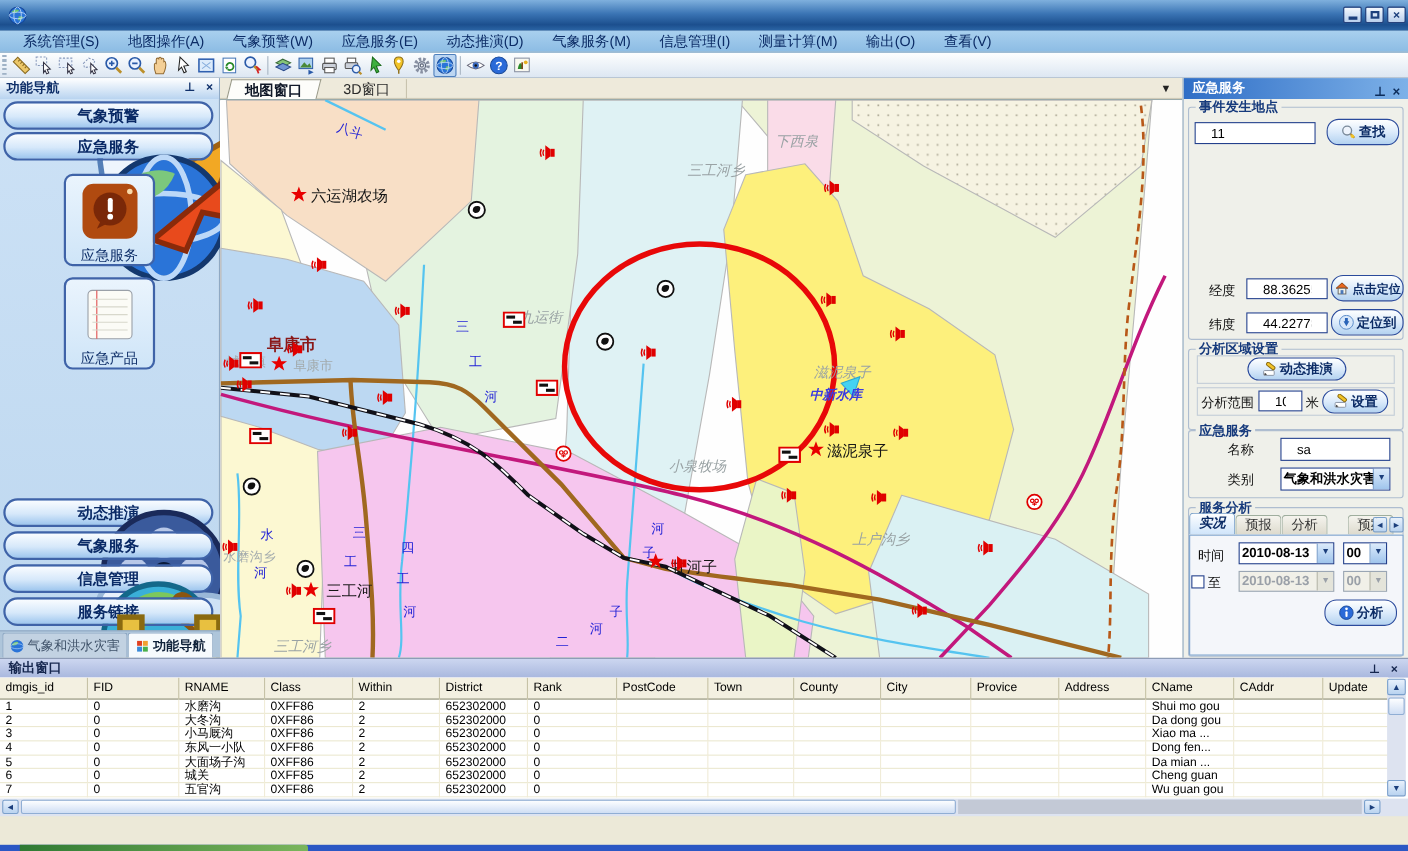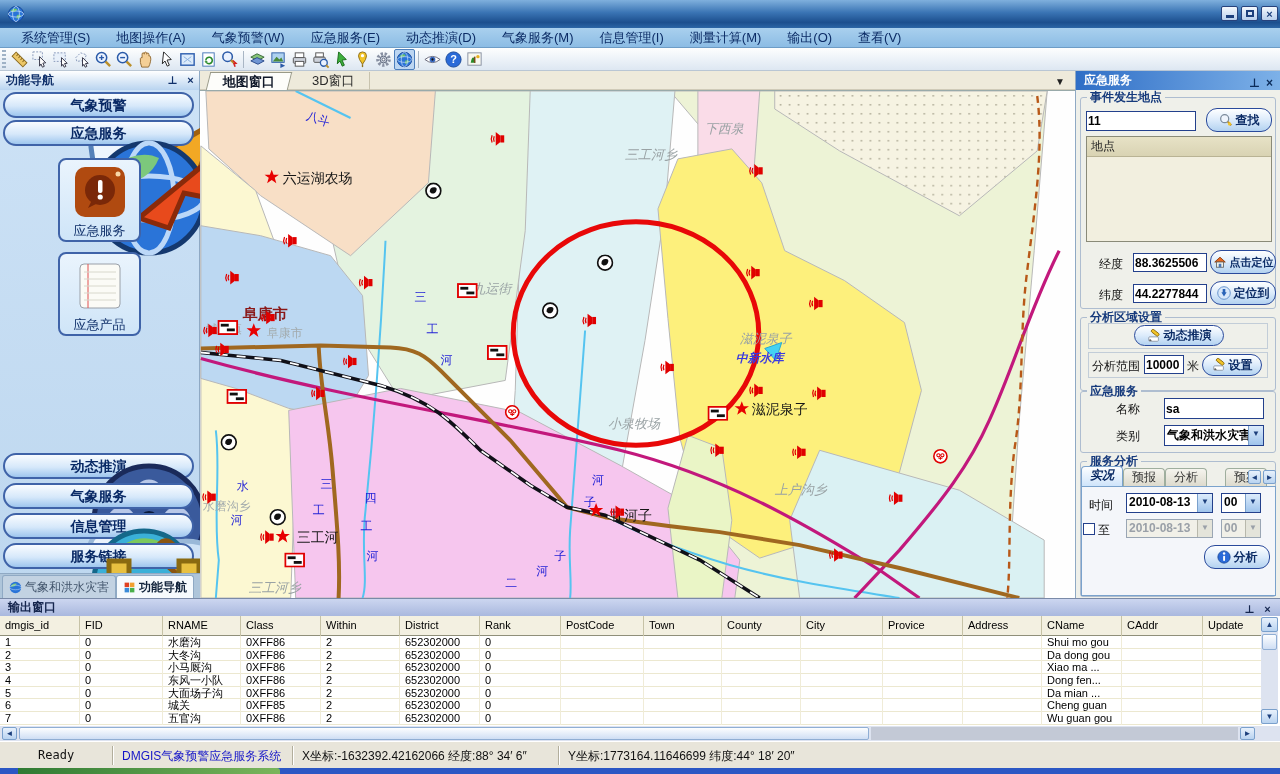--- a/index.html
+++ b/index.html
@@ -80,22 +80,22 @@
 
   
   #rightpanel{position:absolute;left:1075px;top:71px;width:205px;height:527px;background:#eff0ea;
     border-left:1px solid #8fa9c4;overflow:hidden;}
   #rp-title{height:19px;background:linear-gradient(90deg,#2f6ec6,#7db1e8);color:#fff;font-weight:bold;
     font-size:12px;line-height:18px;padding-left:8px;position:relative;}
   #rp-title .dkico{color:#0c2c5a;}
   .grp{position:absolute;left:4px;width:196px;border:1px solid #aebdd0;border-radius:3px;}
   .grp-label{position:absolute;top:-8px;left:6px;background:#eff0ea;padding:0 3px;
     font-size:12px;font-weight:bold;color:#163a7c;line-height:14px;}
-  .fld{position:absolute;background:#fff;border:1px solid #23408c;font-size:12px;padding:1px 1px;
-    overflow:hidden;white-space:nowrap;font-weight:bold;}
+  .fld{position:absolute;background:#fff;border:1px solid #23408c;font-size:12px;padding:1px 14px;
+    overflow:hidden;white-space:nowrap;}
   .lbl{position:absolute;font-size:12px;color:#111;}
   .xpbtn{position:absolute;border:1.5px solid #2a4a9c;border-radius:11px;
     background:linear-gradient(#feffff 0%,#dcebfb 50%,#b3d2f0 100%);
     font-size:12px;font-weight:bold;color:#0c2c66;display:flex;align-items:center;justify-content:center;gap:3px;}
   .xpbtn svg{width:14px;height:14px;}
   .listhead{background:linear-gradient(#e7e2c6,#d9d3b3);border-bottom:1px solid #b9b394;
     font-size:12px;padding:1px 4px;color:#222;}
   .rp-tab{position:absolute;top:0;height:18px;font-size:12px;line-height:17px;padding:0 8px;
     border:1px solid #9fae9e;border-bottom:none;border-radius:4px 4px 0 0;background:linear-gradient(#f5f4ee,#dddacd);color:#333;}
   .rp-tab.sel{background:linear-gradient(#fdfeff,#cfe4fa);border-color:#7aa2cc;font-weight:bold;color:#0c2c66;height:20px;}
@@ -680,23 +680,20 @@
     <div class="grp" style="top:26px;height:212px">
       <span class="grp-label">事件发生地点</span>
     </div>
     <input class="fld" style="left: 10px; top: 40px; width: 110px; height: 20px;" value="11">
     <div class="xpbtn" style="left:130px;top:37px;width:66px;height:24px">
       <svg>
           <use href="#ic-mag"></use>
         </svg>
       <span>查找</span>
     </div>
-    <div style="position:absolute;left:10px;top:65px;width:186px;height:106px;border:1px solid #8a8a78;background:#f2efdf">
-      <div class="listhead">地点</div>
-    </div>
     <span class="lbl" style="left:23px;top:185px">经度</span>
     <input class="fld" style="left: 57px; top: 182px; width: 74px; height: 19px;" value="88.3625506">
     <div class="xpbtn" style="left:134px;top:179px;width:66px;height:24px;font-size:11px">
       <svg>
           <use href="#ic-house"></use>
         </svg>
       <span>点击定位</span>
     </div>
     <span class="lbl" style="left:23px;top:216px">纬度</span>
     <input class="fld" style="left: 57px; top: 213px; width: 74px; height: 19px;" value="44.2277844">
@@ -798,25 +795,16 @@
       <div class="sb-btn" style="position:absolute;bottom:0;left:0;right:0;height:15px;line-height:14px">▼</div>
     </div>
     <div style="position:absolute;left:0;top:127px;width:1280px;height:16px;background:#dde3f0">
       <div class="sb-btn" style="position:absolute;left:2px;top:1px;width:15px;height:13px;line-height:12px">◄</div>
       <div class="scroll-thumb" style="position:absolute;left:19px;top:1px;width:850px;height:13px"></div>
       <div style="position:absolute;left:871px;top:1px;width:367px;height:13px;background:#c3c9d6"></div>
       <div class="sb-btn" style="position:absolute;left:1240px;top:1px;width:15px;height:13px;line-height:12px">►</div>
     </div>
   </div>
 
-  <div id="statusbar">
-    <span style="position:absolute;left:38px;top:6px;font-family:'DejaVu Sans Mono',monospace">Ready</span>
-    <span class="sb-sep" style="left:112px"></span>
-    <span style="position:absolute;left:122px;top:6px;color:#1414c8">DMGIS气象预警应急服务系统</span>
-    <span class="sb-sep" style="left:292px"></span>
-    <span style="position:absolute;left:302px;top:6px">X坐标:-1632392.42162066 经度:88° 34′ 6″</span>
-    <span class="sb-sep" style="left:558px"></span>
-    <span style="position:absolute;left:568px;top:6px">Y坐标:1773164.11646699 纬度:44° 18′ 20″</span>
-  </div>
   <div id="bottomstrip">
     <div id="strip-green"></div>
   </div>
 </div>
 
 </body></html>

